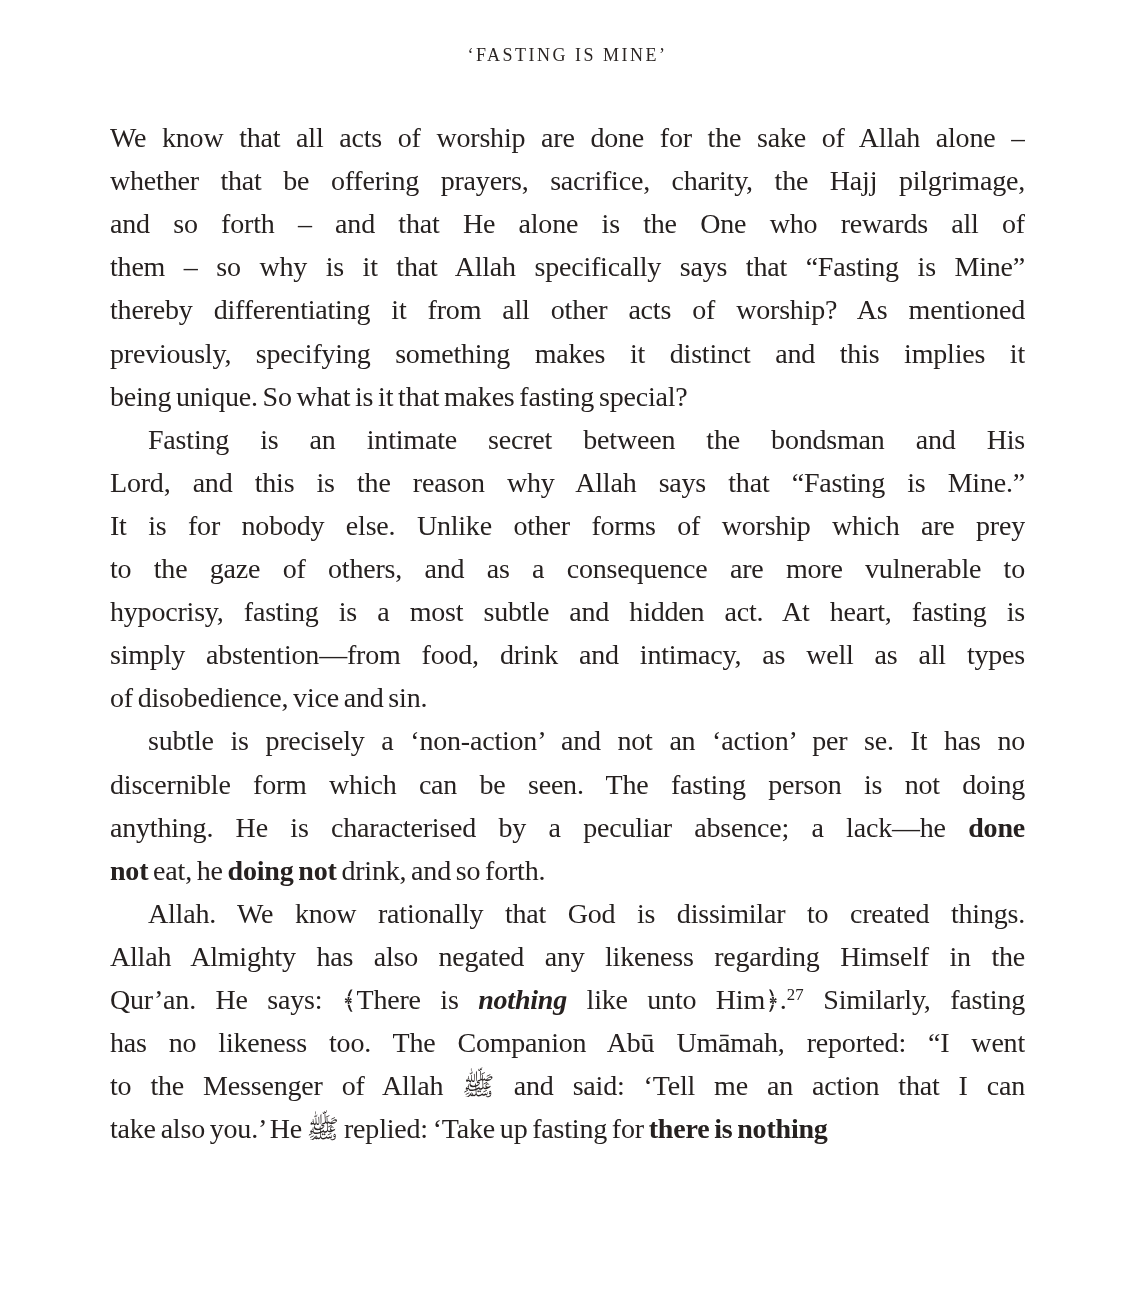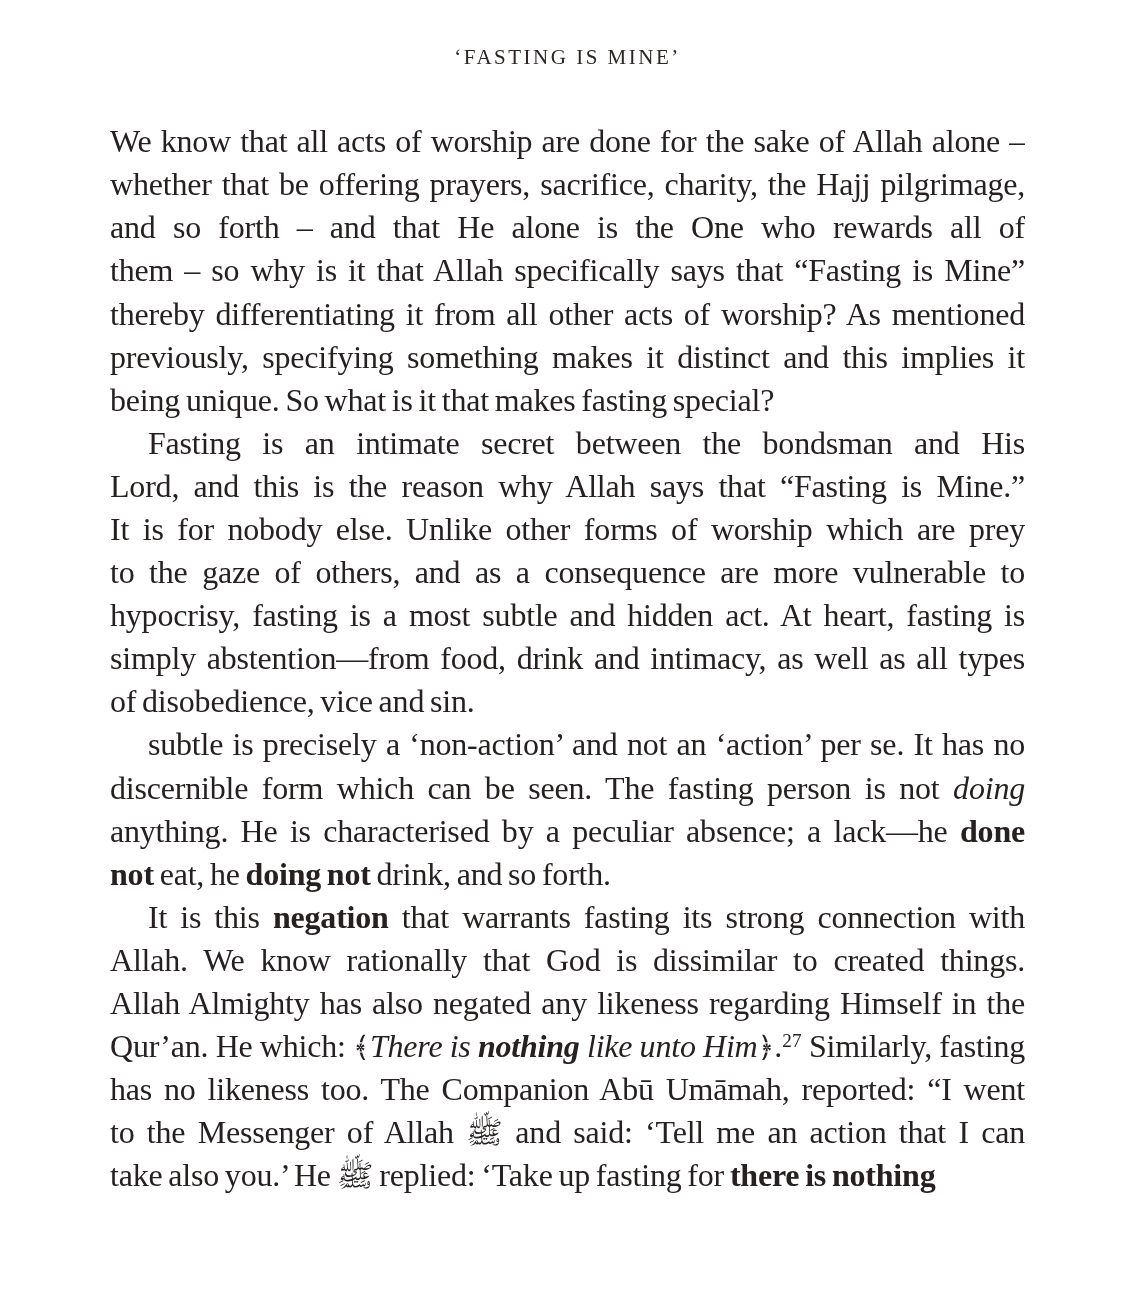--- a/index.html
+++ b/index.html
@@ -20,50 +20,50 @@
     height: 1289px;
     padding: 28px 100px 0 110px;
     background: #ffffff;
   }
   .running-header {
     text-align: center;
     margin: 0 0 34px 0;
   }
   .running-header .title {
     display: inline-block;
-    font-size: 21px;
+    font-size: 18px;
     font-weight: normal;
     letter-spacing: 2.5px;
     line-height: 30px;
     color: #2b2523;
     white-space: nowrap;
   }
   .body-text {
-    font-size: 32px;
+    font-size: 28px;
     line-height: 43.1px;
     letter-spacing: -0.2px;
     word-spacing: -2px;
   }
   .paragraph {
     margin: 0;
   }
   .line {
     height: 43.1px;
     overflow: hidden;
     text-align: justify;
     text-align-last: justify;
   }
   .line.last {
     text-align-last: left;
   }
   .paragraph.indent .line:first-child {
     text-indent: 38px;
   }
   .seg-b  { font-weight: bold; }
-  .seg-i  { font-style: italic; }
+  .seg-i  { }
   .seg-bi { font-weight: bold; font-style: italic; }
   .seg-sup {
     font-size: 0.6em;
     position: relative;
     top: -0.55em;
     letter-spacing: 0;
   }
   .seg-ar {
     font-family: "DejaVu Sans", "Liberation Serif", serif;
     font-size: 0.95em;
@@ -102,22 +102,21 @@
         <div class="line"><span>simply abstention—from food, drink and intimacy, as well as all types</span></div>
         <div class="line last"><span>of disobedience, vice and sin.</span></div>
       </div>
       <div class="paragraph indent">
         <div class="line"><span>subtle is precisely a ‘non-action’ and not an ‘action’ per se. It has no</span></div>
         <div class="line"><span>discernible form which can be seen. The fasting person is not </span><span class="seg-i">doing</span></div>
         <div class="line"><span>anything. He is characterised by a peculiar absence; a lack—he </span><span class="seg-b">done</span></div>
         <div class="line last"><span class="seg-b">not</span><span> eat, he </span><span class="seg-b">doing not</span><span> drink, and so forth.</span></div>
       </div>
       <div class="paragraph indent">
-        <div class="line"><span>It is this </span><span class="seg-b">negation</span><span> that warrants fasting its strong connection with</span></div>
         <div class="line"><span>Allah. We know rationally that God is dissimilar to created things.</span></div>
         <div class="line"><span>Allah Almighty has also negated any likeness regarding Himself in the</span></div>
-        <div class="line"><span>Qur’an. He which: </span><span class="seg-orn">﴾</span><span class="seg-i">There is </span><span class="seg-bi">nothing</span><span class="seg-i"> like unto Him</span><span class="seg-orn">﴿</span><span>.</span><span class="seg-sup">27</span><span> Similarly, fasting</span></div>
+        <div class="line"><span>Qur’an. He says: </span><span class="seg-orn">﴾</span><span class="seg-i">There is </span><span class="seg-bi">nothing</span><span class="seg-i"> like unto Him</span><span class="seg-orn">﴿</span><span>.</span><span class="seg-sup">27</span><span> Similarly, fasting</span></div>
         <div class="line"><span>has no likeness too. The Companion Abū Umāmah, reported: “I went</span></div>
         <div class="line"><span>to the Messenger of Allah </span><span class="seg-ar">ﷺ</span><span> and said: ‘Tell me an action that I can</span></div>
         <div class="line last"><span>take also you.’ He </span><span class="seg-ar">ﷺ</span><span> replied: ‘Take up fasting for </span><span class="seg-b">there is nothing</span></div>
       </div>
     </section>
 </div>
 
 </body></html>

